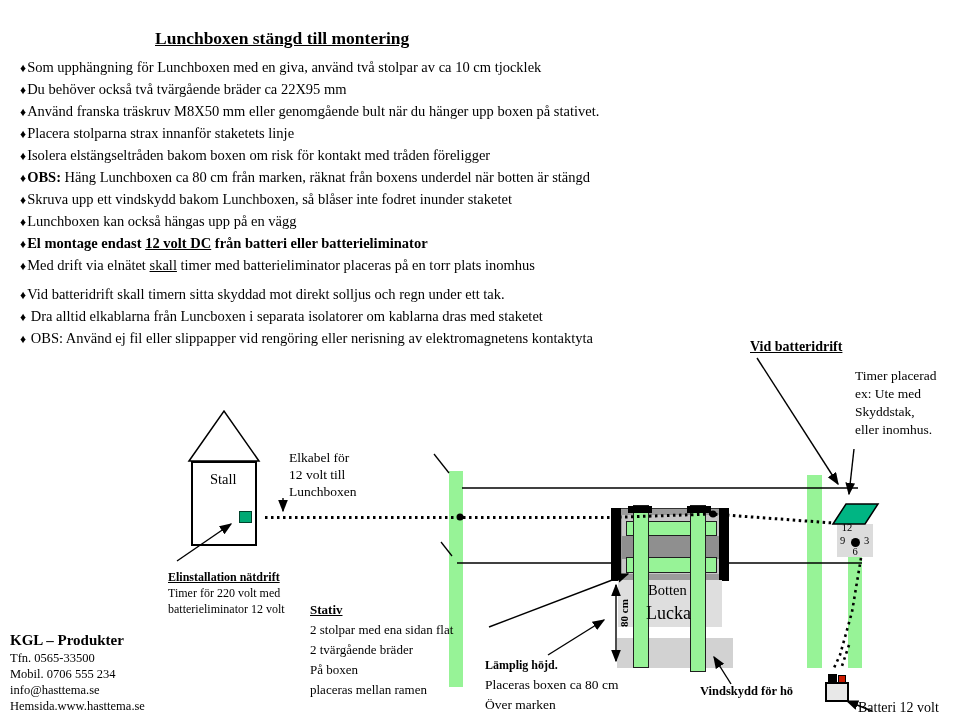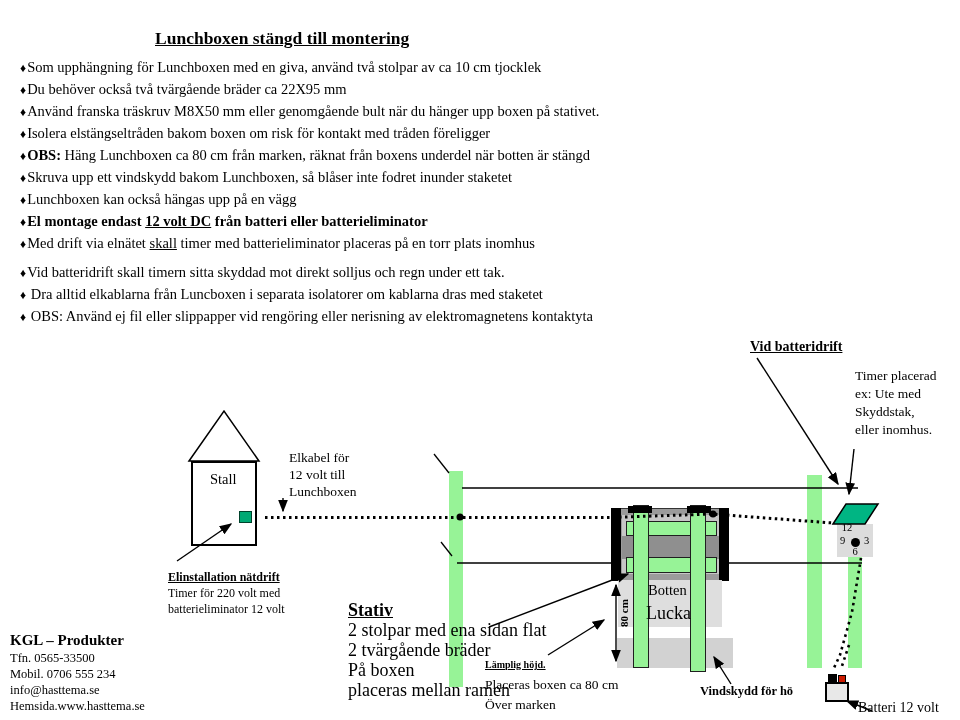--- a/index.html
+++ b/index.html
@@ -24,20 +24,21 @@
 <body>
 
 <div id="page">
 
   <div class="lbl b u" style="left:155px;top:28px;font-size:17.5px;">Lunchboxen stängd till montering</div>
 
   <div id="list" class="abs">
     <div class="line"><span class="blt">♦</span><span>Som upphängning för Lunchboxen med en giva, använd två stolpar av ca 10 cm tjocklek</span></div>
     <div class="line"><span class="blt">♦</span><span>Du behöver också två tvärgående bräder ca 22X95 mm</span></div>
     <div class="line"><span class="blt">♦</span><span>Använd franska träskruv M8X50 mm eller genomgående bult när du hänger upp boxen på stativet.</span></div>
+    <div class="line"><span class="blt">♦</span><span>Placera stolparna strax innanför staketets linje</span></div>
     <div class="line"><span class="blt">♦</span><span>Isolera elstängseltråden bakom boxen om risk för kontakt med tråden föreligger</span></div>
     <div class="line"><span class="blt">♦</span><b>OBS:</b><span> Häng Lunchboxen ca 80 cm från marken, räknat från boxens underdel när botten är stängd</span></div>
     <div class="line"><span class="blt">♦</span><span>Skruva upp ett vindskydd bakom Lunchboxen, så blåser inte fodret inunder staketet</span></div>
     <div class="line"><span class="blt">♦</span><span>Lunchboxen kan också hängas upp på en vägg</span></div>
     <div class="line b"><span class="blt">♦</span><span>El montage endast </span><span class="u">12 volt DC</span><span>  från batteri eller batterieliminator</span></div>
     <div class="line"><span class="blt">♦</span><span>Med drift via elnätet </span><span class="u">skall</span><span> timer med batterieliminator placeras på en torr plats inomhus</span></div>
     <div class="spacer"></div>
     <div class="line"><span class="blt">♦</span><span>Vid batteridrift skall timern sitta skyddad mot direkt solljus och regn under ett tak.</span></div>
     <div class="line"><span class="blt">♦</span><span> Dra alltid  elkablarna från Luncboxen i separata isolatorer om kablarna dras med staketet</span></div>
     <div class="line"><span class="blt">♦</span><span> OBS: Använd ej fil eller slippapper vid rengöring eller nerisning av elektromagnetens kontaktyta</span></div>
@@ -125,30 +126,30 @@
     <div>Skyddstak,</div>
     <div>eller inomhus.</div>
   </div>
 
   <div class="lbl" style="left:168px;top:569px;font-size:12px;line-height:16px;">
     <div class="b u">Elinstallation nätdrift</div>
     <div>Timer för 220 volt med</div>
     <div>batterieliminator 12 volt</div>
   </div>
 
-  <div class="lbl" style="left:310px;top:600px;font-size:18px;line-height:20px;margin-left:38px;">
+  <div class="lbl" style="left:310px;top:600px;font-size:13px;line-height:20px;">
     <div class="b u">Stativ</div>
     <div>2 stolpar med ena sidan flat</div>
     <div>2 tvärgående bräder</div>
     <div>På boxen</div>
     <div>placeras mellan ramen</div>
   </div>
 
   <div class="lbl" style="left:485px;top:655px;font-size:13.5px;line-height:20px;">
-    <div class="b" style="font-size:10px;text-decoration:underline;">Lämplig höjd.</div>
+    <div class="b" style="font-size:12px;">Lämplig höjd.</div>
     <div>Placeras boxen ca 80 cm</div>
     <div>Över marken</div>
   </div>
 
   <div class="lbl b" style="left:601px;top:607px;width:46px;text-align:center;font-size:11px;transform:rotate(-90deg);">80 cm</div>
 
   <div class="lbl" style="left:648px;top:582px;font-size:14.5px;">Botten</div>
   <div class="lbl" style="left:646px;top:603px;font-size:18px;">Lucka</div>
 
   <div class="lbl b" style="left:700px;top:684px;font-size:12.5px;">Vindskydd för hö</div>

